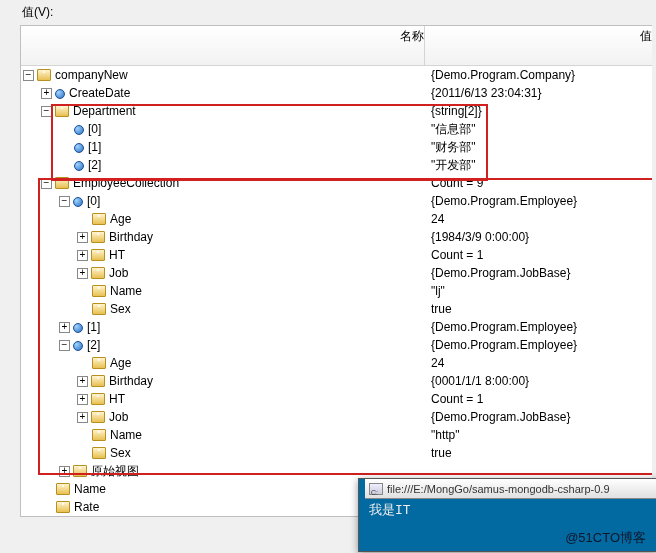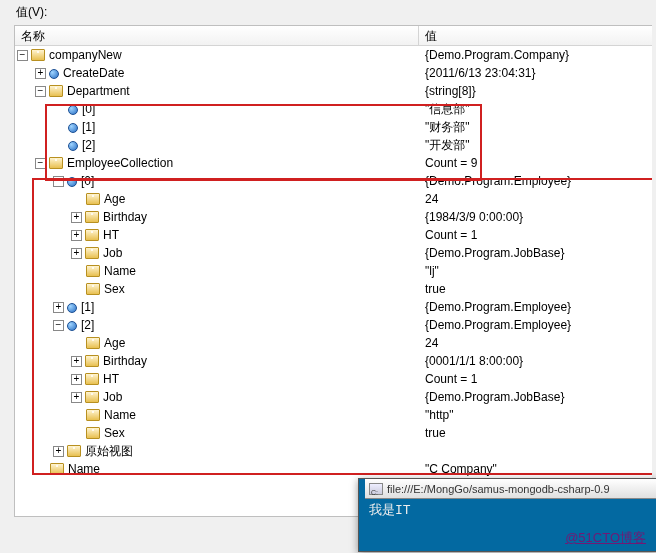--- a/index.html
+++ b/index.html
@@ -7,42 +7,43 @@
     font-family: "Microsoft YaHei", "SimSun", Tahoma, sans-serif;
     font-size: 12px;
     background: #f0f0f0;
     width: 656px;
     height: 553px;
     overflow: hidden;
     position: relative;
   }
   .panel {
     background: #f0f0f0;
-    padding: 2px 4px 0 14px;
+    padding: 2px 4px 0 20px;
     height: 100%;
     border-radius: 7px;
   }
   .panel-label {
     padding: 2px 2px 4px 2px;
     color: #000;
   }
   .tree-container {
     background: #fff;
     border: 1px solid #bfbfbf;
     border-right: none;
     height: 492px;
     overflow: hidden;
     position: relative;
   }
   .tree-header {
     display: flex;
     background: linear-gradient(#ffffff,#f2f2f2);
     border-bottom: 1px solid #d4d4d4;
-    height: 20px;
+    height: 40px;
     line-height: 20px;
+    text-align: right;
   }
   .tree-header .col-name {
     width: 404px;
     padding-left: 6px;
     border-right: 1px solid #d4d4d4;
   }
   .tree-header .col-value {
     flex: 1;
     padding-left: 6px;
   }
@@ -162,24 +163,23 @@
   .popup-body {
     color: #eee;
     font-family: Liberation Mono, monospace;
     font-size: 13px;
     padding: 2px 4px;
   }
   .watermark {
     position:absolute;
     right:10px;
     bottom:6px;
-    color:#701a75;
+    color:#0f172a;
     font-size:13px;
     z-index:11;
-    text-decoration:underline;
   }
 </style>
 </head>
 <body>
 
 <div class="panel">
   <div class="panel-label">值(V):</div>
   <div class="tree-container">
     <div class="tree-header">
       <div class="col-name">名称</div>
@@ -203,21 +203,21 @@
           </div>
           <div class="cell-value">{2011/6/13 23:04:31}</div>
         </div>
         <div class="row">
           <div class="cell-name">
             <span class="indent"></span>
             <span class="expander">−</span>
             <span class="icon icon-obj"></span>
             <span>Department</span>
           </div>
-          <div class="cell-value">{string[8]}</div>
+          <div class="cell-value">{string[2]}</div>
         </div>
         <div class="row">
           <div class="cell-name">
             <span class="indent"></span>
             <span class="indent"></span>
             <span class="expander-space"></span>
             <span class="icon icon-prop"></span>
             <span>[0]</span>
           </div>
           <div class="cell-value">"信息部"</div>
@@ -424,20 +424,29 @@
           <div class="cell-value"></div>
         </div>
         <div class="row">
           <div class="cell-name">
             <span class="indent"></span>
             <span class="expander-space"></span>
             <span class="icon icon-obj"></span>
             <span>Name</span>
           </div>
           <div class="cell-value">"C Company"</div>
+        </div>
+        <div class="row">
+          <div class="cell-name">
+            <span class="indent"></span>
+            <span class="expander-space"></span>
+            <span class="icon icon-obj"></span>
+            <span>Rate</span>
+          </div>
+          <div class="cell-value">0.0</div>
         </div>
       </div>
     <div class="red-box" id="box1" style="top: 78px; left: 30px; width: 437px; height: 77px;"></div>
     <div class="red-box" id="box2" style="top: 152px; left: 17px; width: 626px; height: 297px;"></div>
     <div class="red-underline" id="uline" style="top: 463px; left: 414px; width: 72px;"></div>
   </div>
 </div>
 
 <div class="popup">
   <div class="popup-title">

